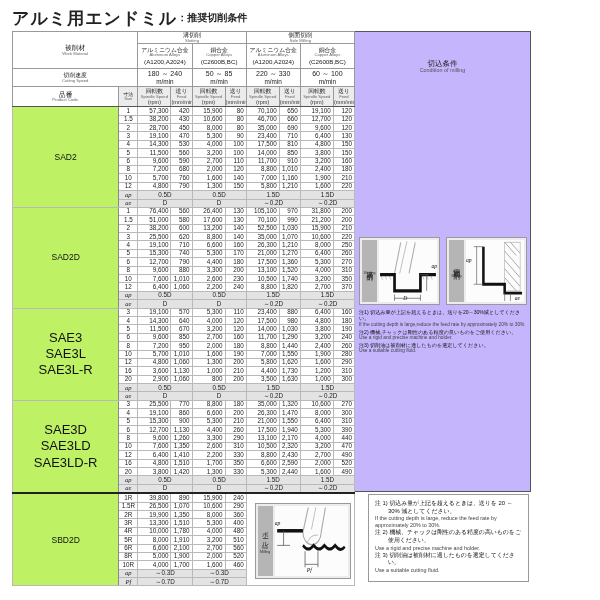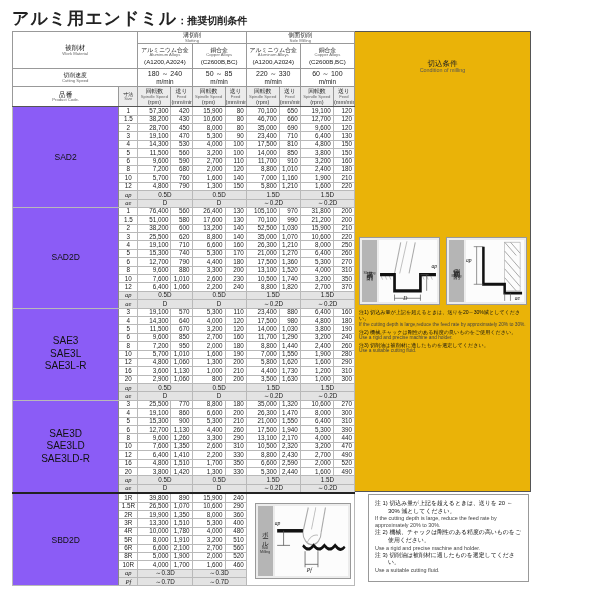--- a/index.html
+++ b/index.html
@@ -1,19 +1,19 @@
 <!DOCTYPE html>
 <html><head>
 <meta charset="utf-8">
 <style>
   html,body{margin:0;padding:0;background:#fff;}
   body{width:600px;height:600px;position:relative;font-family:"Liberation Sans",sans-serif;color:#222;overflow:hidden;}
 
   
-  .title-bar{position:absolute;left:12px;top:7px;display:flex;align-items:flex-end;white-space:nowrap;}
+  .title-bar{position:absolute;left:12px;top:7px;display:flex;align-items:center;white-space:nowrap;}
   .t-jp{font-size:17px;font-weight:bold;letter-spacing:1px;}
   .t-sub{font-size:10px;font-weight:bold;padding-bottom:2px;}
   .t-en{font-size:7.5px;font-weight:bold;color:#333;padding-bottom:3px;margin-left:8px;}
 
   
   .main{position:absolute;left:12px;top:31px;width:519px;display:flex;align-items:flex-start;}
 
   
   table{border-collapse:collapse;table-layout:fixed;width:343px;}
   table{border:1.5px solid #444;}
@@ -31,42 +31,42 @@
   .hrow-d th{height:19px;background:#ececec;}
   .hrow-d .pc-cell{background:#fff;}
   .pc-cell .jp{font-size:6.8px;}
   .hrow-d .u2{font-size:5.6px;color:#333;}
   .hrow-d th{border-bottom:1.2px solid #555;}
   .wm-cell .jp{font-size:6.8px;}
 
   tbody td{height:7.4px;font-size:6.3px;line-height:1;background:#fff;}
   .num-cell{text-align:right;padding-right:2px;}
   .size-cell{text-align:center;}
-  .code-cell{background:#8b5cf6;border-right:1px solid #888;}
+  .code-cell{background:#bef264;border-right:1px solid #888;}
   .code-line{font-size:8.5px;line-height:1.25;color:#111;}
-  .code-multi .code-line{font-size:10px;}
+  .code-multi .code-line{font-size:13px;}
   .depth-row td{background:#e3e3e3;}
   .depth-label{font-style:italic;font-family:"Liberation Serif",serif;font-size:6.5px;}
   .depth-val{font-size:6.3px;}
   tr.sec-start td{border-top:1.4px solid #777;}
   tr.sbd-start td{border-top:2px solid #222;}
 
   
   .ball-cell{vertical-align:middle;}
   .ball-box{width:96px;height:76px;margin:2px auto 0 8px;border:1px solid #999;background:#ececec;display:flex;padding:2px;box-sizing:border-box;}
   .strip{width:15px;background:#b5b5b5;display:flex;flex-direction:column;align-items:center;justify-content:center;gap:2px;flex:none;}
   .vjp{writing-mode:vertical-rl;text-orientation:upright;font-size:6.5px;letter-spacing:1.5px;color:#1a1a1a;line-height:1;}
   .ven{font-size:3.6px;color:#333;text-align:center;line-height:1.1;width:14px;word-wrap:break-word;}
   .art{flex:1;background:#fcfcfc;margin-left:2px;position:relative;}
   .art svg{position:absolute;inset:0;width:100%;height:100%;}
   .dim{position:absolute;font-size:5.6px;font-style:italic;font-family:"Liberation Serif",serif;color:#111;line-height:1;}
 
   
   .right-col{width:176px;display:flex;flex-direction:column;flex:none;}
-  .cond-box{height:461px;border:1.5px solid #555;border-left:none;position:relative;box-sizing:border-box;background:#eab308;}
+  .cond-box{height:461px;border:1.5px solid #555;border-left:none;position:relative;box-sizing:border-box;background:#c4b5fd;}
   .cond-title{position:absolute;top:28px;left:0;width:100%;text-align:center;}
   .cond-title .jp{font-size:7.5px;color:#222;}
   .cond-title .en{font-size:5.4px;color:#555;}
   .diagrams{position:absolute;top:205px;left:4px;right:3px;height:68px;display:flex;gap:6px;}
   .diag{flex:1;border:1px solid #999;background:#ececec;display:flex;padding:2px;box-sizing:border-box;}
   .notes{position:absolute;top:277px;left:4px;right:2px;}
   .n-jp{font-size:5.1px;color:#111;line-height:1.25;}
   .n-en{font-size:4.8px;color:#444;line-height:1.25;margin-bottom:1px;}
 
   .notes2-box{margin:2px 2px 0 13px;border:1px solid #999;background:#fff;padding:5px 5px 4px 6px;box-sizing:border-box;height:88px;}

